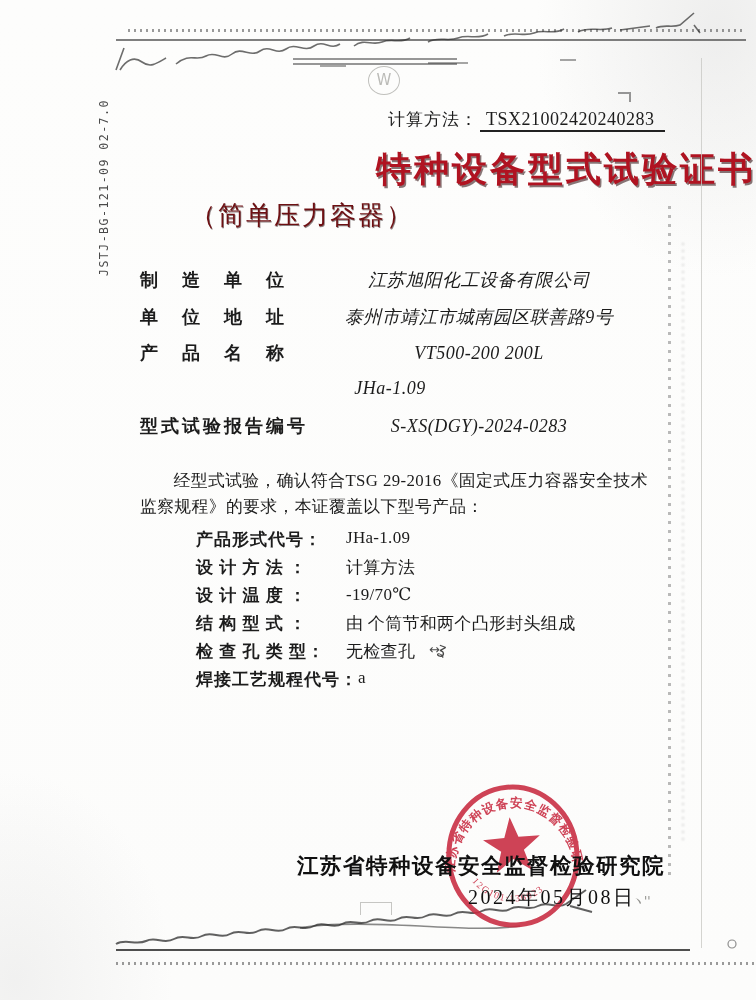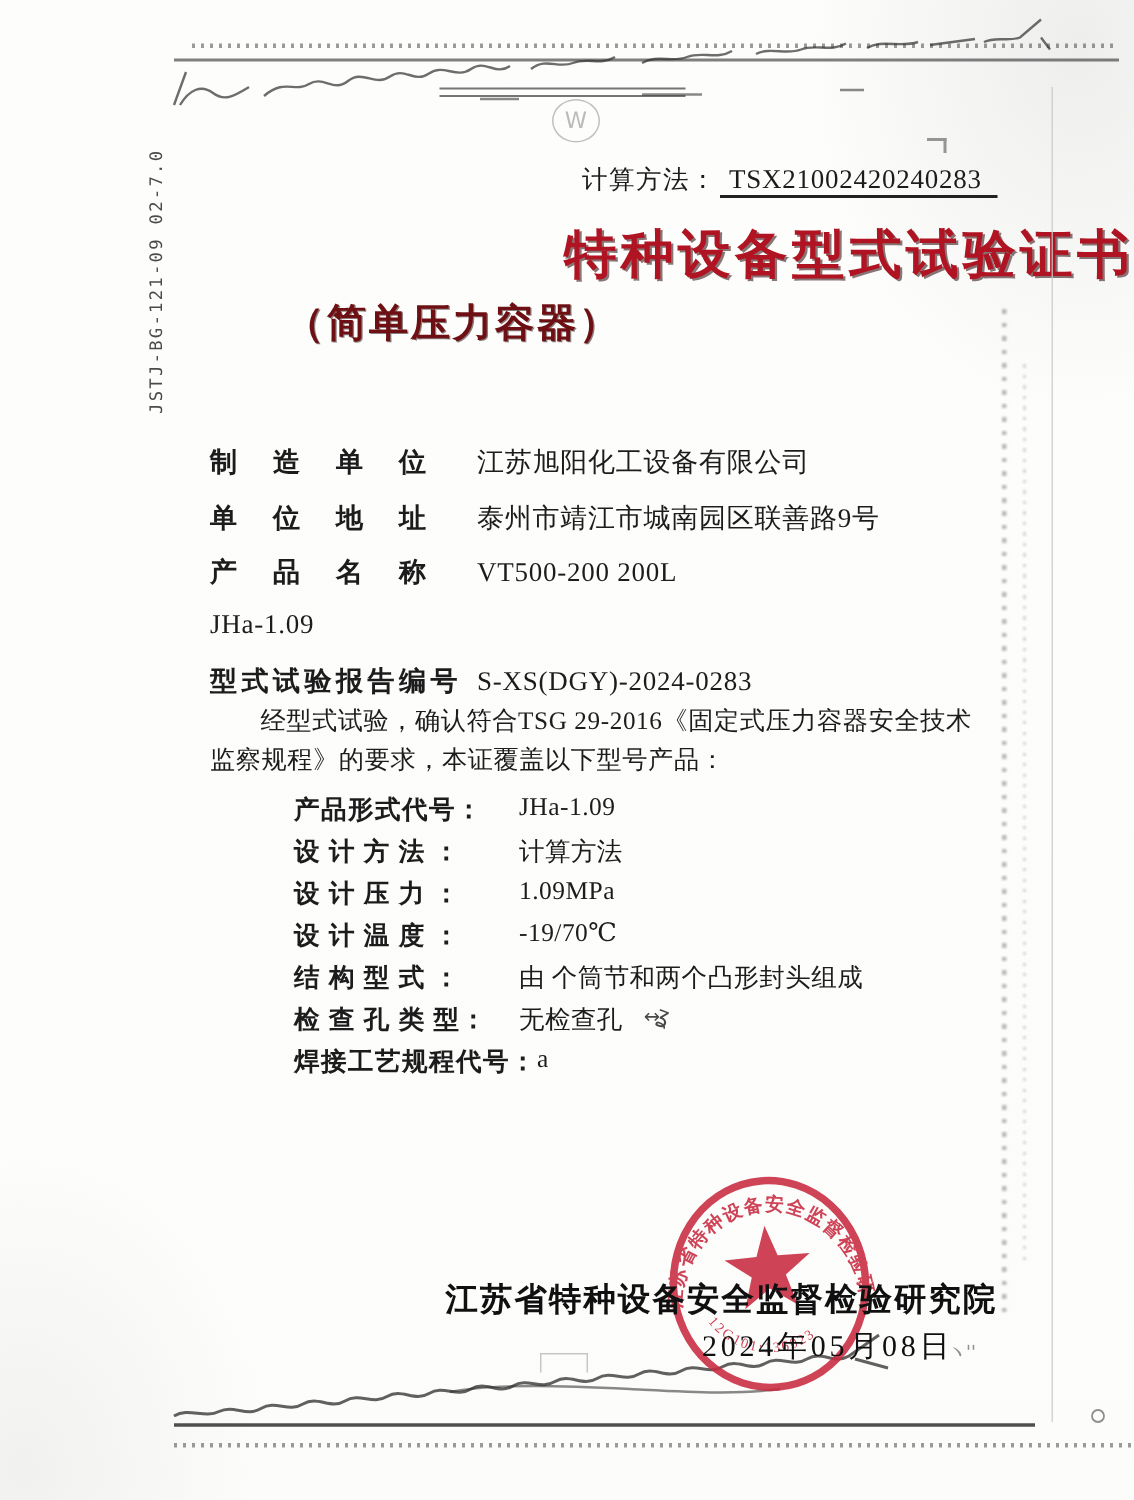--- a/index.html
+++ b/index.html
@@ -44,28 +44,28 @@
     font-family:"Liberation Serif",serif;font-size:18px;letter-spacing:.5px;
     border-bottom:2px solid #222;padding:0 10px 1px 6px;margin-left:2px;text-align:center;
   }
   .title{
     position:absolute;left:0;top:146px;width:756px;text-align:right;
     font-size:35px;font-weight:bold;letter-spacing:3px;color:#b01321;
     text-shadow:1.5px 1.5px 0 rgba(40,5,8,.55);
   }
   .subtitle{
     position:absolute;left:0;top:198px;width:604px;text-align:center;
-    font-size:26px;font-weight:bold;letter-spacing:2px;color:#6e1013;
+    font-size:26px;font-weight:normal;letter-spacing:2px;color:#6e1013;
     text-shadow:.8px .8px 0 rgba(25,4,6,.5);
   }
   
-  .fields{position:absolute;left:140px;top:268px;width:500px;margin-top:28px;}
+  .fields{position:absolute;left:140px;top:268px;width:500px;}
   .frow{display:flex;align-items:baseline;height:36.5px;}
   .flabel{width:178px;font-weight:bold;font-size:18px;letter-spacing:3px;white-space:nowrap;}
-  .fvalue{flex:1;text-align:left;font-size:18px;letter-spacing:.5px;}
+  .fvalue{flex:1;text-align:center;font-size:18px;letter-spacing:.5px;font-style:italic;}
   
   .statement{
     position:absolute;left:140px;top:468px;width:514px;
     font-size:16.8px;line-height:1.55;text-indent:2em;letter-spacing:.4px;
   }
   
   .specs{position:absolute;left:196px;top:528px;width:460px;}
   .srow{height:28px;font-size:17px;display:flex;align-items:flex-start;}
   .slabel{display:inline-block;min-width:150px;font-weight:600;letter-spacing:1px;white-space:nowrap;}
   .svalue{letter-spacing:.3px;}
@@ -137,24 +137,20 @@
   <div class="statement">经型式试验，确认符合TSG 29-2016《固定式压力容器安全技术监察规程》的要求，本证覆盖以下型号产品：</div>
 
   <div class="specs">
     <div class="srow">
       <span class="slabel">产品形式代号：</span>
       <span class="svalue">JHa-1.09</span>
     </div>
     <div class="srow">
       <span class="slabel">设 计 方 法 ：</span>
       <span class="svalue">计算方法</span>
-    </div>
-    <div class="srow">
-      <span class="slabel">设 计 压 力 ：</span>
-      <span class="svalue">1.09MPa</span>
     </div>
     <div class="srow">
       <span class="slabel">设 计 温 度 ：</span>
       <span class="svalue">-19/70℃</span>
     </div>
     <div class="srow">
       <span class="slabel">结 构 型 式 ：</span>
       <span class="svalue">由  个筒节和两个凸形封头组成</span>
     </div>
     <div class="srow">

